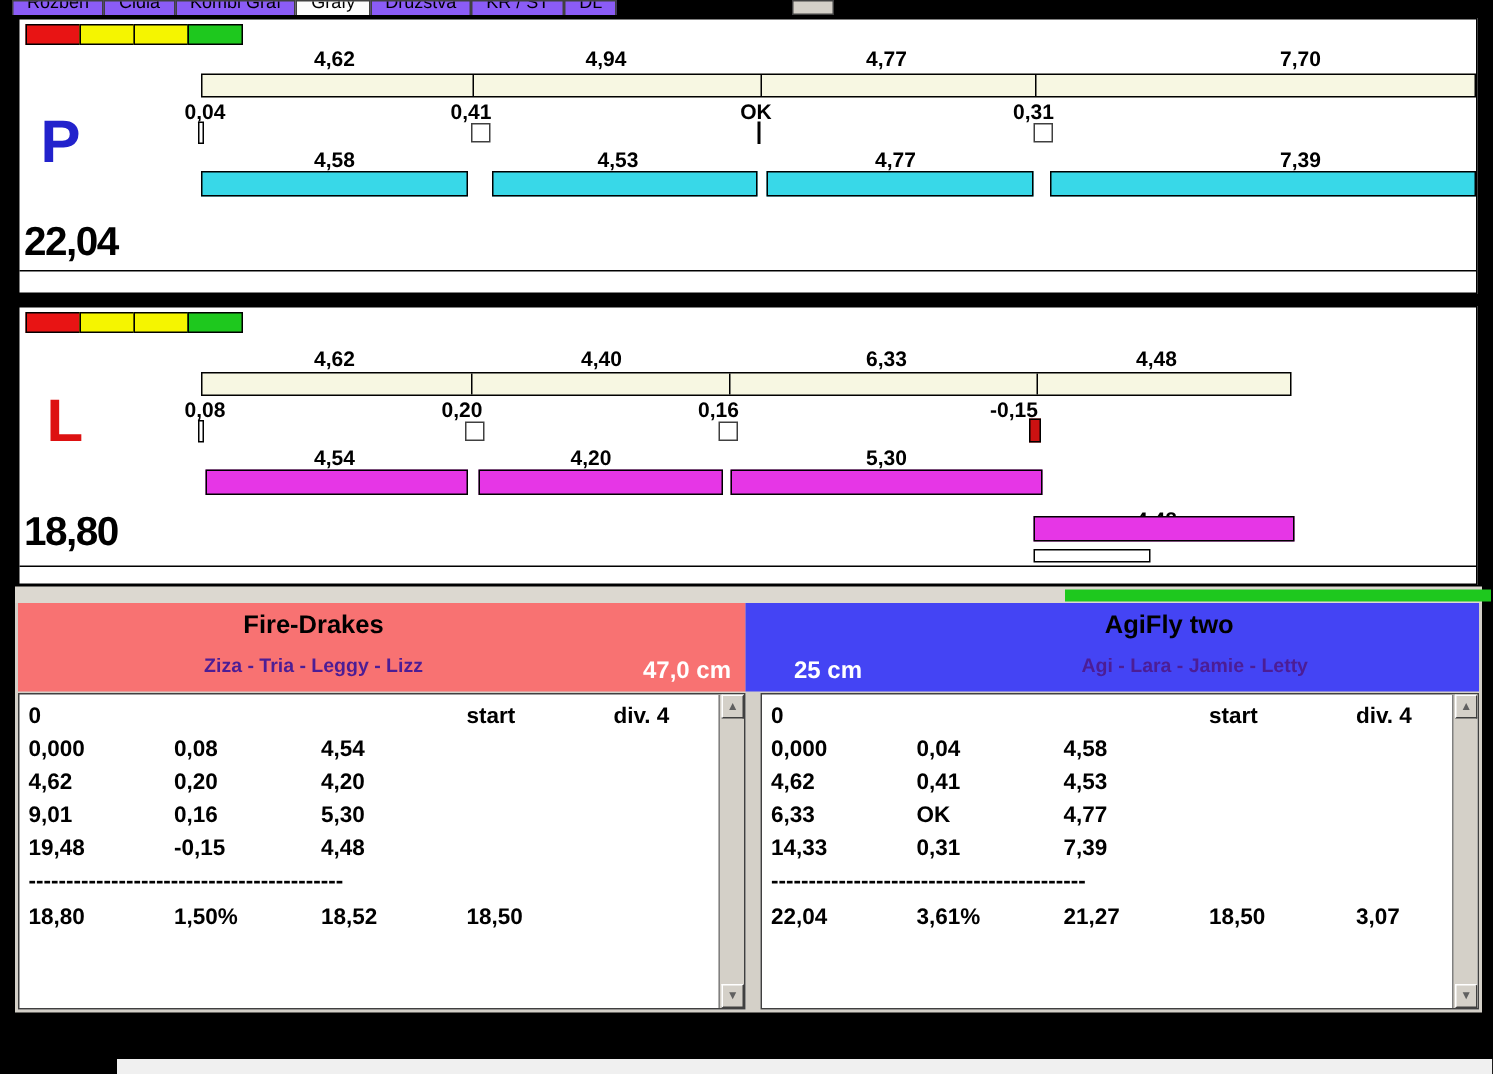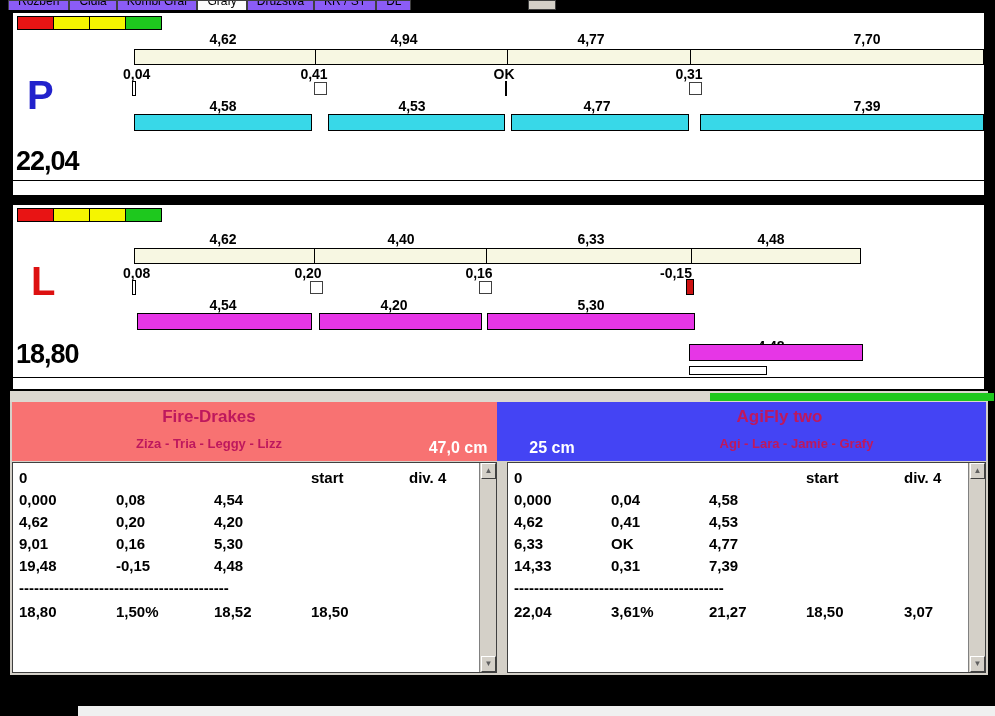--- a/index.html
+++ b/index.html
@@ -46,22 +46,22 @@
 
   
   .midstrip { position:absolute; left:10px; top:391px; width:978px; height:11px; background:#dcd8d0; }
   .greenbar { position:absolute; left:700px; top:2px; width:284px; height:8px; background:#1ec81e; }
 
   
   .teams { position:absolute; left:10px; top:402px; width:978px; height:273px; background:#d4d0c8; }
   .hdr { position:absolute; top:0; height:59px; }
   .hdr-left { left:2px; width:485px; background:#f87272; }
   .hdr-right { left:487px; width:489px; background:#4444f4; }
-  .team-name { position:absolute; top:5px; font-size:17px; font-weight:bold; color:#be185d; text-align:center; }
-  .team-dogs { position:absolute; top:34px; font-size:13px; font-weight:bold; color:#be185d; text-align:center; }
+  .team-name { position:absolute; top:5px; font-size:17px; font-weight:bold; color:#000000; text-align:center; }
+  .team-dogs { position:absolute; top:34px; font-size:13px; font-weight:bold; color:#4c1d95; text-align:center; }
   .timestamp { position:absolute; left:396px; top:0; width:201px; height:29px; background:#fff; border:1px solid #000; line-height:27px; text-align:center; font-size:15px; color:#000; }
   .jheight { position:absolute; top:37px; font-size:16px; font-weight:bold; color:#fff; text-align:center; }
 
   .ttable { position:absolute; top:60px; height:211px; background:#fff; border:1px solid #404040; overflow:hidden; }
   .trow { position:absolute; left:6px; width:455px; display:grid; grid-template-columns:97px 98px 97px 98px 60px; font-size:15px; font-weight:bold; color:#000; white-space:nowrap; }
   .trow span { display:block; }
   .c4 { grid-column:4; } .c5 { grid-column:5; }
   .tsep { position:absolute; left:6px; width:285px; overflow:hidden; font-size:15px; font-weight:bold; white-space:nowrap; color:#000; }
 
   .sb { position:absolute; right:0; top:0; bottom:0; width:17px; background:#d4d0c8; border-left:1px solid #808080; }
@@ -197,21 +197,21 @@
   </div>
 
   <div class="teams">
 
     <div class="hdr hdr-left"></div>
     <div class="hdr hdr-right"></div>
 
     <div class="team-name" style="left:2px;width:394px">Fire-Drakes</div>
     <div class="team-dogs" style="left:2px;width:394px">Ziza - Tria - Leggy - Lizz</div>
     <div class="team-name" style="left:597px;width:345px">AgiFly two</div>
-    <div class="team-dogs" style="left:597px;width:379px">Agi - Lara - Jamie - Grafy</div>
+    <div class="team-dogs" style="left:597px;width:379px">Agi - Lara - Jamie - Letty</div>
 
     <div class="jheight" style="left:398px;width:100px">47,0 cm</div>
     <div class="jheight" style="left:502px;width:80px">25 cm</div>
 
     <div class="ttable" style="left:2px;width:485px">
       <div class="trow" style="top:6px">
         <span>0</span>
         <span class="c4">start</span>
         <span class="c5">div. 4</span>
       </div>

